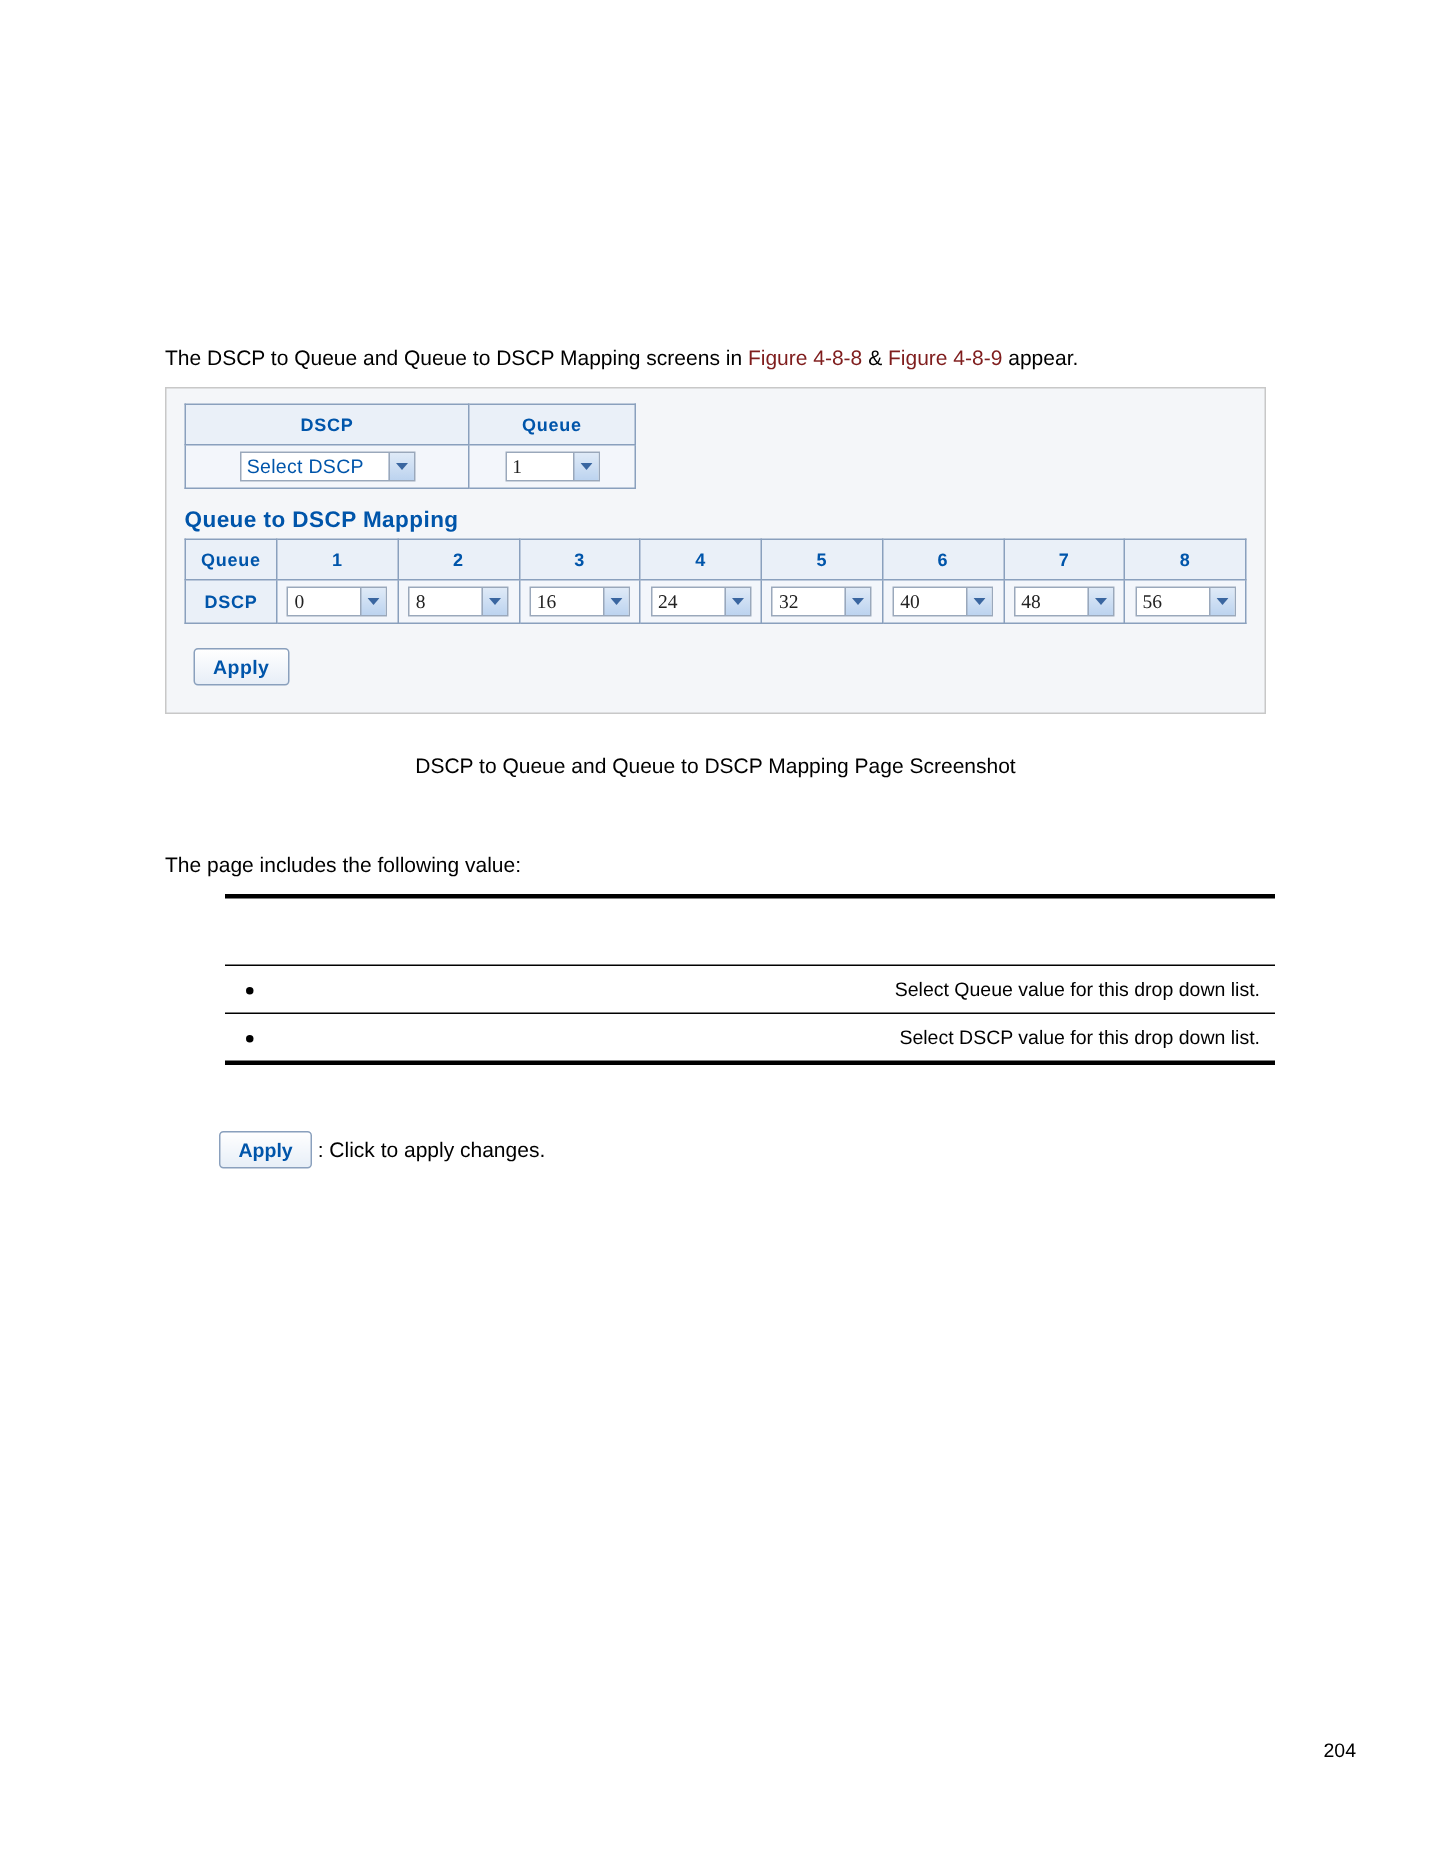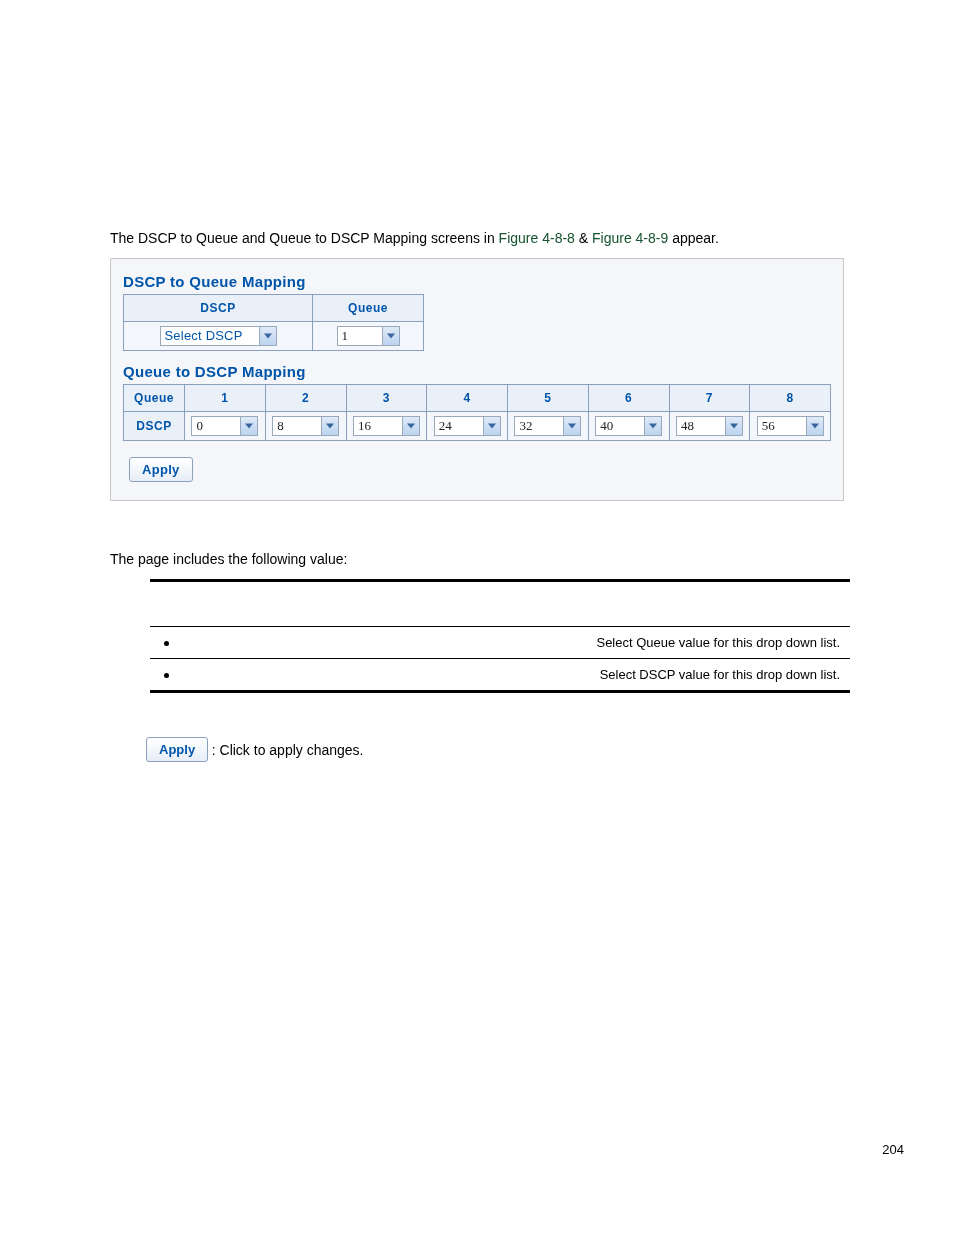--- a/index.html
+++ b/index.html
@@ -12,21 +12,21 @@
     width: 954px;
   }
   .page {
     padding: 50px 50px 50px 50px;
   }
   .intro {
     margin: 180px 0 12px 60px;
     font-size: 14px;
   }
   .intro a {
-    color: #14532d;
+    color: #7f1d1d;
     text-decoration: none;
   }
 
   
   .shot {
     margin: 0 60px 0 60px;
     border: 1px solid #c8c8c8;
     background: #f4f6f9;
     padding: 0 0 12px 0;
   }
@@ -189,21 +189,20 @@
 <body>
 
 <div class="page">
 
   <div class="intro">
     <span>The DSCP to Queue and Queue to DSCP Mapping screens in </span><a href="#">Figure 4-8-8</a><span> &amp; </span><a href="#">Figure 4-8-9</a><span> appear.</span>
   </div>
 
   <div class="shot">
     <div class="shot-inner">
-      <div class="section-title">DSCP to Queue Mapping</div>
 
       <table class="d2q">
         <tbody>
             <tr>
           <th style="width:156px">DSCP</th>
           <th style="width:78px">Queue</th>
         </tr>
         <tr>
           <td class="selcell">
             <span class="sel wide">
@@ -311,20 +310,21 @@
                   </span>
                 </span></td>
         </tr>
       </tbody>
         </table>
 
       <span class="apply-btn">Apply</span>
     </div>
   </div>
 
+  <div class="caption">DSCP to Queue and Queue to DSCP Mapping Page Screenshot</div>
 
   <div class="fields-intro">The page includes the following value:</div>
 
   <table class="fields">
     <tbody>
         <tr class="toprow">
           <td class="obj"></td>
           <td></td>
         </tr>
     <tr>

